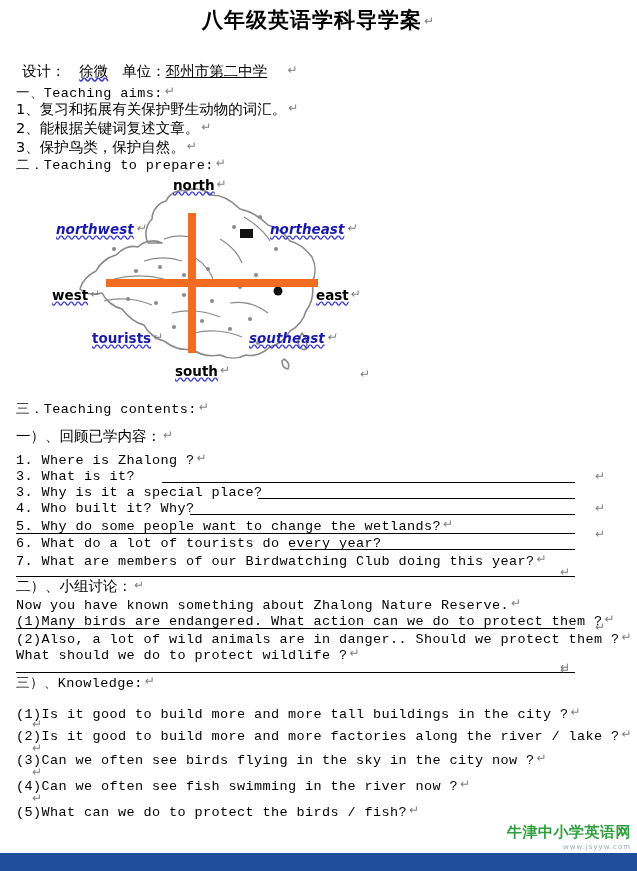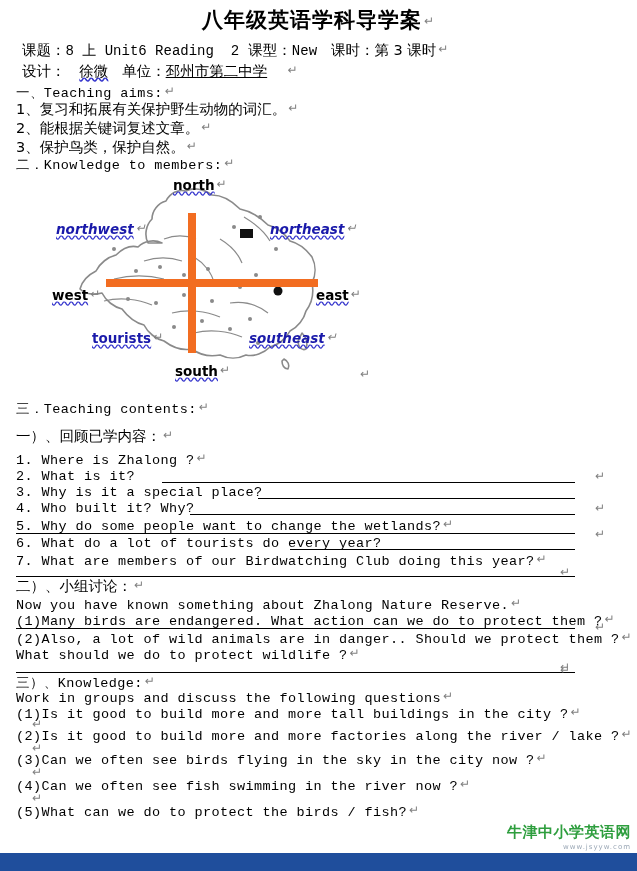--- a/index.html
+++ b/index.html
@@ -163,33 +163,32 @@
     letter-spacing: 6px;
   }
 </style>
 </head>
 <body>
 
 <div class="page">
 
   <div class="doc-title"><span>八年级英语学科导学案</span><span class="pilcrow">↵</span></div>
 
-  <div class="meta-line l1"><span>课题：</span><span class="mono">8 上 Unit6 Reading  2</span><span>  </span><span>课型：</span><span class="mono">New</span><span>   </span><span>课时：</span><span>第 3 课时</span><span class="pilcrow">↵</span></div>
 
   <div class="meta-line l2"><span>设计：</span><span>   </span><span class="u-solid u-wave">徐微</span><span>   </span><span>单位：</span><span class="u-solid">邳州市第二中学</span><span>    </span><span class="pilcrow">↵</span></div>
 
   <div class="tline en" style="top:84px;"><span>一、Teaching aims:</span><span class="pilcrow">↵</span></div>
 
   <div class="tline cn" style="top:101px;"><span>1、复习和拓展有关保护野生动物的词汇。</span><span class="pilcrow">↵</span></div>
 
   <div class="tline cn" style="top:120px;"><span>2、能根据关键词复述文章。</span><span class="pilcrow">↵</span></div>
 
   <div class="tline cn" style="top:139px;"><span>3、保护鸟类，保护自然。</span><span class="pilcrow">↵</span></div>
 
-  <div class="tline en" style="top:156px;"><span>二．Knowledge to members:</span><span class="pilcrow">↵</span></div>
+  <div class="tline en" style="top:156px;"><span>二．Teaching to prepare:</span><span class="pilcrow">↵</span></div>
 
   <div class="map-figure">
     <svg width="340" height="200" viewBox="0 0 340 200">
 
       <g fill="none" stroke="#8a8a8a" stroke-width="1.6" stroke-linejoin="round">
         <path d="M118,60 C110,56 100,58 94,64 C86,62 78,66 72,72
                  C64,74 56,80 52,88 C44,92 38,98 36,106
                  C42,112 50,112 58,110 C62,118 70,124 78,126
                  C84,134 92,140 100,142 C104,150 112,156 120,158
                  C128,164 138,168 148,166 C156,172 166,174 176,172
@@ -265,21 +264,21 @@
   </div>
 
   <span class="margin-pilcrow" style="left:360px; top:367px;">↵</span>
 
   <div class="tline cn" style="top:428px;"><span>一）、回顾已学内容：</span><span class="pilcrow">↵</span></div>
 
   <div class="tline en" style="top:400px;"><span>三．Teaching contents:</span><span class="pilcrow">↵</span></div>
 
   <div class="tline en" style="top:451px;"><span>1. Where is Zhalong ?</span><span class="pilcrow">↵</span></div>
 
-  <div class="tline en" style="top:469px;"><span>2. What is it?</span></div>
+  <div class="tline en" style="top:469px;"><span>3. What is it?</span></div>
   <div class="ruleline" style="left:162px; top:482px; width:413px;"></div>
 
   <div class="tline en" style="top:485px;"><span>3. Why is it a special place?</span></div>
   <div class="ruleline" style="left:258px; top:498px; width:317px;"></div>
 
   <div class="tline en" style="top:501px;"><span>4. Who built it? Why?</span></div>
   <div class="ruleline" style="left:190px; top:514px; width:385px;"></div>
 
   <div class="tline en" style="top:517px;"><span>5. Why do some people want to change the wetlands?</span><span class="pilcrow">↵</span></div>
 
@@ -309,21 +308,20 @@
 
   <div class="tline en" style="top:646px;"><span>What should we do to protect wildlife ?</span><span class="pilcrow">↵</span></div>
 
   <span class="margin-pilcrow" style="left:595px; top:620px;">↵</span>
   <span class="margin-pilcrow" style="left:560px; top:660px;">↵</span>
 
   <div class="ruleline" style="left:16px; top:672px; width:559px;"></div>
 
   <div class="tline en" style="top:674px;"><span>三）、Knowledge:</span><span class="pilcrow">↵</span></div>
 
-  <div class="tline en" style="top:689px;"><span>Work in groups and discuss the following questions</span><span class="pilcrow">↵</span></div>
 
   <div class="tline en" style="top:705px;"><span>(1)Is it good to build more and more tall buildings in the city ?</span><span class="pilcrow">↵</span></div>
 
   <div class="tline en" style="top:727px;"><span>(2)Is it good to build more and more factories along the river / lake ?</span><span class="pilcrow">↵</span></div>
 
   <div class="tline en" style="top:751px;"><span>(3)Can we often see birds flying in the sky in the city now ?</span><span class="pilcrow">↵</span></div>
 
   <div class="tline en" style="top:777px;"><span>(4)Can we often see fish swimming in the river now ?</span><span class="pilcrow">↵</span></div>
 
   <div class="tline en" style="top:803px;"><span>(5)What can we do to protect the birds / fish?</span><span class="pilcrow">↵</span></div>

